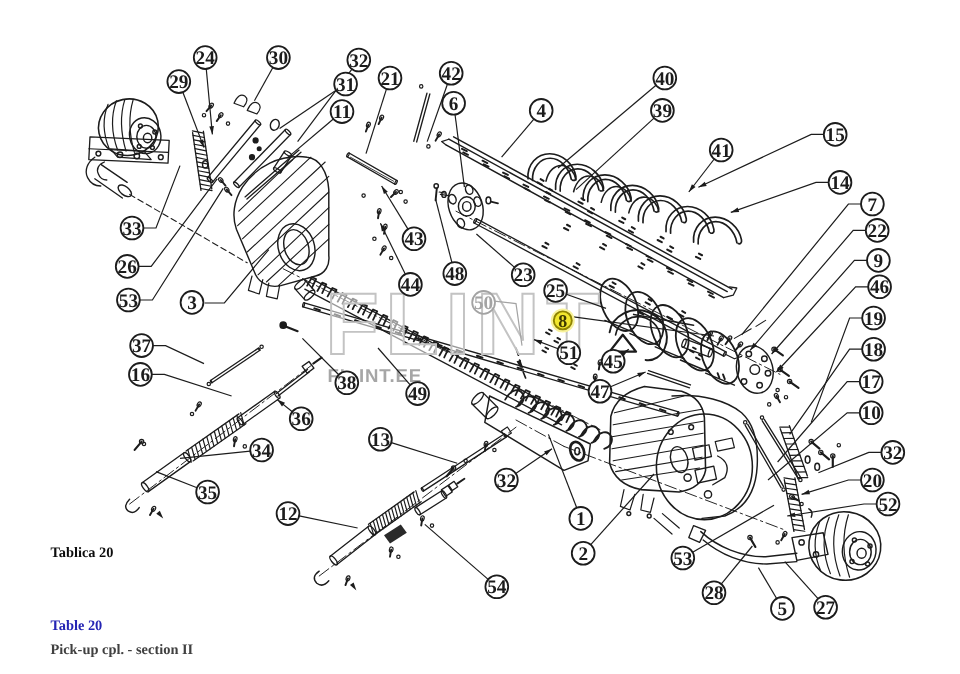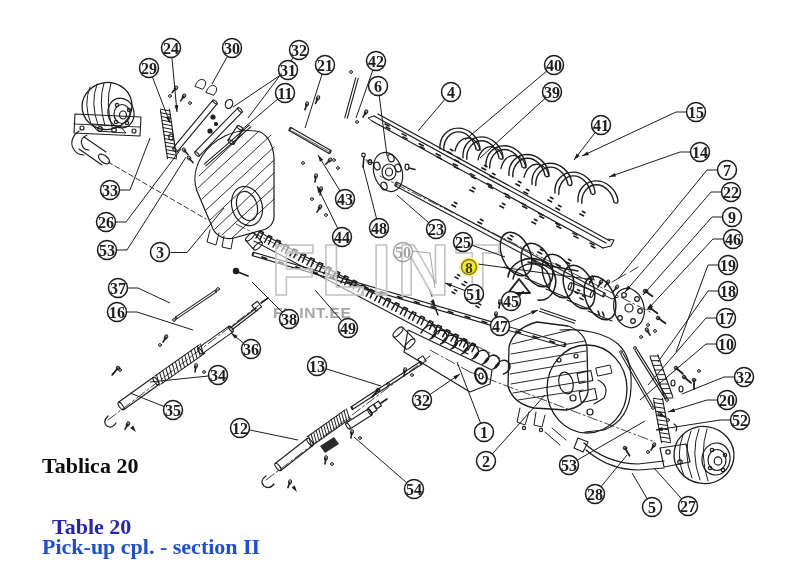--- a/index.html
+++ b/index.html
@@ -1,16 +1,16 @@
 <!DOCTYPE html>
 <html><head><meta charset="utf-8">
 <style>
 html,body{margin:0;padding:0;background:#fff;-webkit-font-smoothing:antialiased;}
 #page{position:relative;width:800px;height:562px;background:#ffffff;overflow:hidden;opacity:0.999;}
-.tblk{position:absolute;left:42px;font-family:"Liberation Serif",serif;font-weight:bold;font-size:22px;}
+.tblk{position:absolute;left:42px;font-family:"Liberation Serif",serif;font-weight:bold;font-size:12px;}
 </style></head>
 <body>
 <div id="page">
 <svg width="800" height="562" viewBox="0 0 800 562">
 <g fill="none" stroke="#1c1c1c" stroke-width="1.2" stroke-linecap="round" stroke-linejoin="round">
 
 <g>
  <ellipse cx="107" cy="106" rx="25" ry="23.5" transform="rotate(-12 107 106)" stroke-width="1.3"></ellipse>
  <path d="M 90,87 q -7,17 1,37 M 97,84 q -7,19 1,41 M 104,83 q -6,19 1,43 M 111,83 q -6,20 1,44" stroke-width="1"></path>
  <ellipse cx="121" cy="113" rx="13" ry="15" transform="rotate(-12 121 113)" stroke-width="1.2"></ellipse>
@@ -558,14 +558,14 @@
         <circle cx="688" cy="506" r="9.5" fill="#fff" stroke="#1c1c1c" stroke-width="1.5"></circle>
         <text x="688" y="511.5" text-anchor="middle" font-family="Liberation Serif, serif" font-size="16" font-weight="bold" fill="#1c1c1c">27</text>
         <circle cx="403" cy="252" r="9.5" fill="none" stroke="#a3a3a3" stroke-width="1.5"></circle>
         <text x="403" y="257.5" text-anchor="middle" font-family="Liberation Serif, serif" font-size="16" font-weight="bold" fill="#a3a3a3">50</text>
         <circle cx="469" cy="267" r="10" fill="#f8f29b" stroke="none"></circle>
         <circle cx="469" cy="267" r="7.5" fill="#f2e72e" stroke="#8f8400" stroke-width="1.6"></circle>
         <text x="469" y="272.5" text-anchor="middle" font-family="Liberation Serif, serif" font-size="15" font-weight="bold" fill="#3c3800">8</text>
 </g>
 </svg>
 <div class="tblk" style="top:453px;color:#0d0d0d;">Tablica 20</div>
-<div class="tblk" style="top:514px;color:#2525b4;margin-left:10px;">Table 20</div>
-<div class="tblk" style="top:534px;color:#1d4ed8;">Pick-up cpl. - section II</div>
+<div class="tblk" style="top:514px;color:#2525b4;">Table 20</div>
+<div class="tblk" style="top:534px;color:#404040;">Pick-up cpl. - section II</div>
 </div>
 </body></html>

